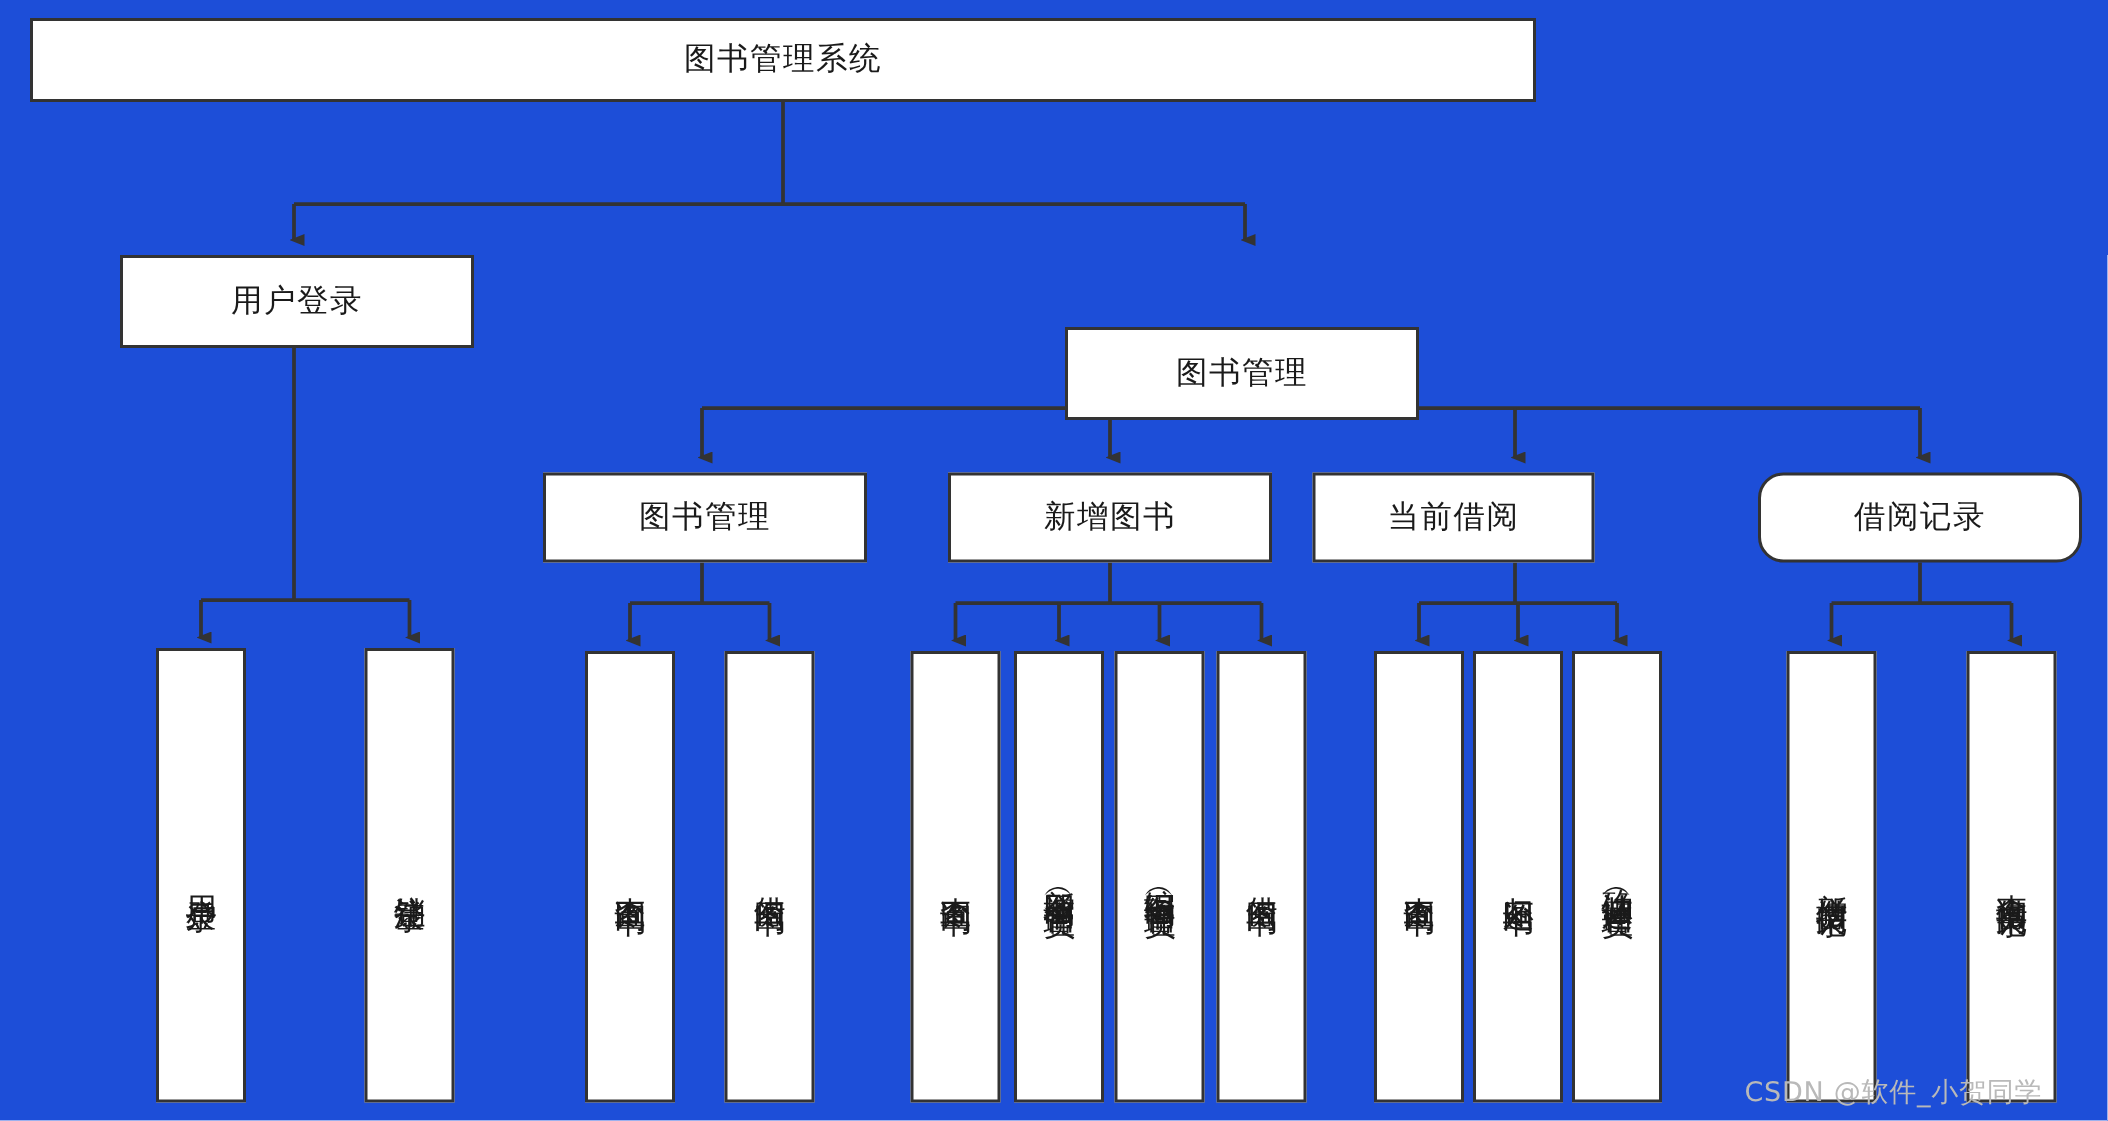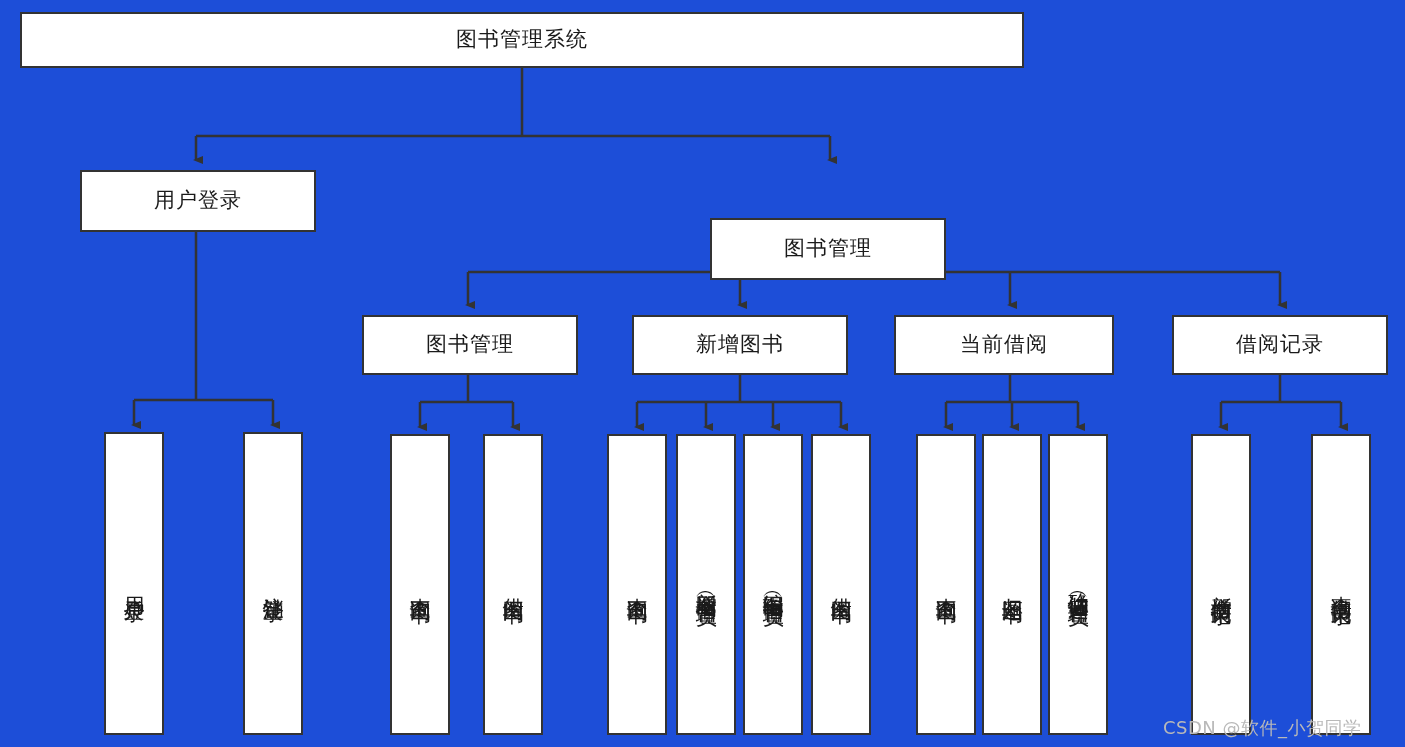--- a/index.html
+++ b/index.html
@@ -128,24 +128,24 @@
   <div class="node horizontal" style="left:710px; top:170px; width:236px; height:62px;margin-top:48px;">
     <span class="label">图书管理</span>
   </div>
 
   <div class="node horizontal" style="left:362px; top:315px; width:216px; height:60px;">
     <span class="label">图书管理</span>
   </div>
   <div class="node horizontal" style="left:632px; top:315px; width:216px; height:60px;">
     <span class="label">新增图书</span>
   </div>
-  <div class="node horizontal" style="left:894px; top:315px; width:220px; height:60px;">
+  <div class="node horizontal" style="left:875px; top:315px; width:188px; height:60px;">
     <span class="label">当前借阅</span>
   </div>
-  <div class="node horizontal" style="left:1172px; top:315px; width:216px; height:60px;">
+  <div class="node horizontal" style="left:1172px; top:315px; width:216px; height:60px;border-radius:17px;">
     <span class="label">借阅记录</span>
   </div>
 
   <div class="node vertical" style="left:104px; top:432px; width:60px; height:303px;">
     <span class="label">用户登录</span>
   </div>
   <div class="node vertical" style="left:243px; top:432px; width:60px; height:303px;">
     <span class="label">注销登录</span>
   </div>
 

